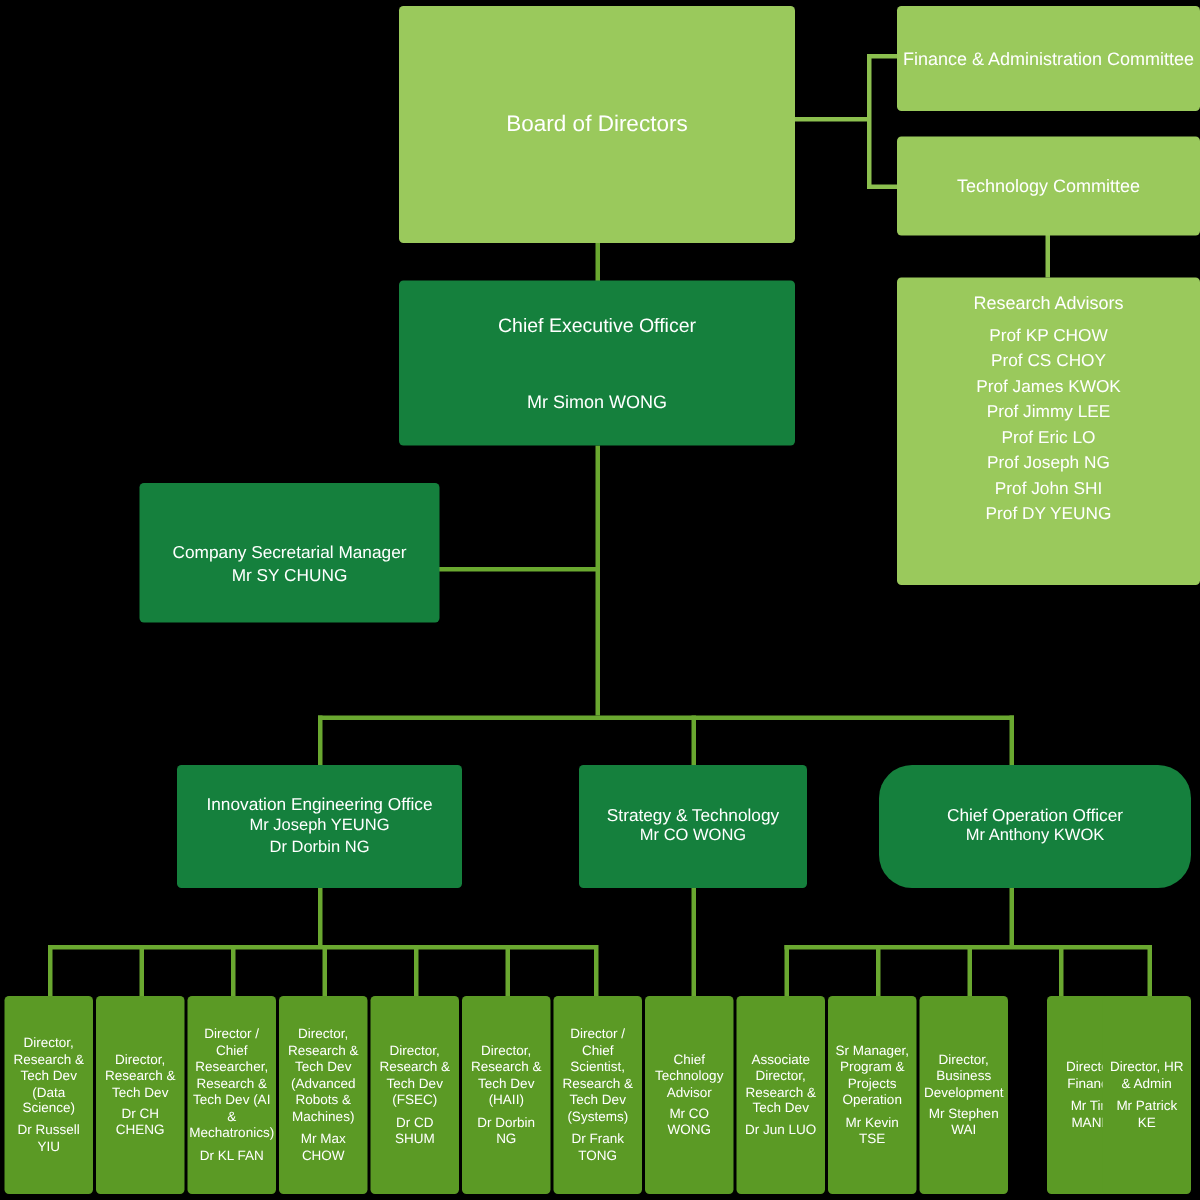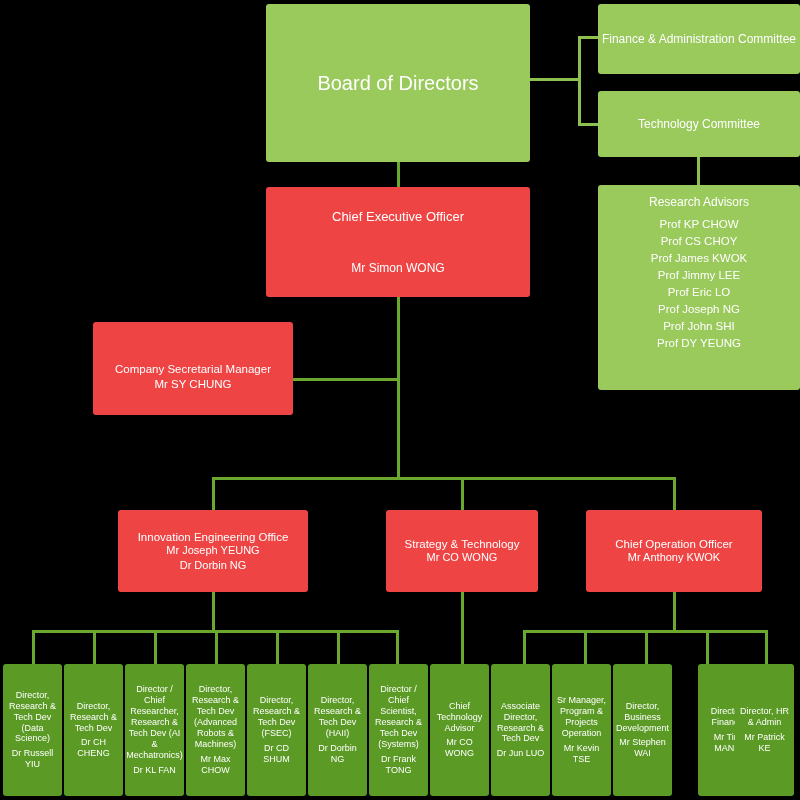--- a/index.html
+++ b/index.html
@@ -33,33 +33,33 @@
   .node .title {
     font-weight: normal;
     line-height: 1.22;
   }
   .node .person {
     font-weight: normal;
     line-height: 1.22;
   }
   
   .tone-light { background: #9ac95c; }
-  .tone-mid   { background: #ef4444; }
+  .tone-mid   { background: #15803d; }
   .tone-dark  { background: #5b9a25; }
 
   
   .conn {
     position: absolute;
     background: #6aa830;
     z-index: 1;
   }
   .conn.light { background: #8cc04f; }
 
   
-  .t-board   { font-size: 20px; }
+  .t-board   { font-size: 15px; }
   .t-commit  { font-size: 12px; }
   .t-ceo-ttl { font-size: 13px; }
   .t-ceo-nm  { font-size: 12px; margin-top: 36px; }
   .t-adv-ttl { font-size: 12px; }
   .t-adv-nm  { font-size: 11.5px; }
   .t-csm-ttl { font-size: 11.5px; margin-top: 16px; }
   .t-csm-nm  { font-size: 11.5px; }
   .t-mid-ttl { font-size: 11.5px; }
   .t-mid-nm  { font-size: 11px; }
   .t-leaf-ttl{ font-size: 9px; }
@@ -153,21 +153,21 @@
     <div class="title t-mid-ttl">Innovation Engineering Office</div>
     <div class="person t-mid-nm">Mr Joseph YEUNG</div>
     <div class="person t-mid-nm">Dr Dorbin NG</div>
   </div>
 
   <div class="node tone-mid" style="left:386px; top:510px; width:152px; height:82px;">
     <div class="title t-mid-ttl">Strategy &amp; Technology</div>
     <div class="person t-mid-nm">Mr CO WONG</div>
   </div>
 
-  <div class="node tone-mid" style="left:586px; top:510px; width:176px; height:82px;">
+  <div class="node tone-mid" style="left:586px; top:510px; width:208px; height:82px;border-radius:22px;">
     <div class="title t-mid-ttl">Chief Operation Officer</div>
     <div class="person t-mid-nm">Mr Anthony KWOK</div>
   </div>
 
   <div class="node tone-dark leaf" style="left:3px; top:664px; width:59px; height:132px;">
     <div class="title t-leaf-ttl">Director, Research &amp; Tech Dev (Data Science)</div>
     <div class="person t-leaf-nm">Dr Russell YIU</div>
   </div>
 
   <div class="node tone-dark leaf" style="left:64px; top:664px; width:59px; height:132px;">

